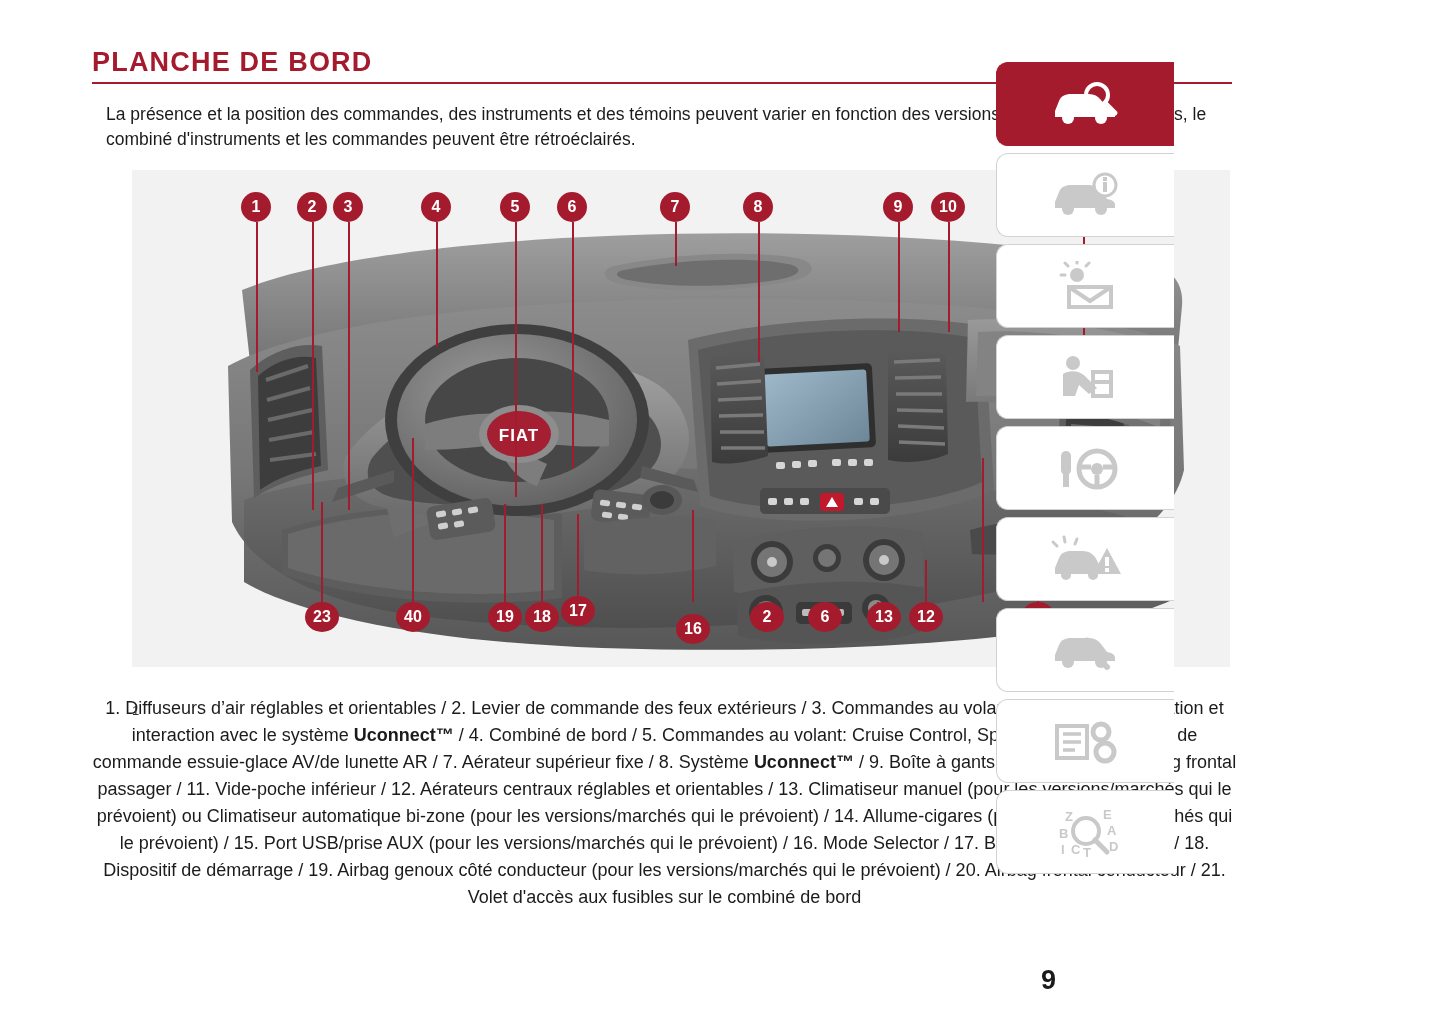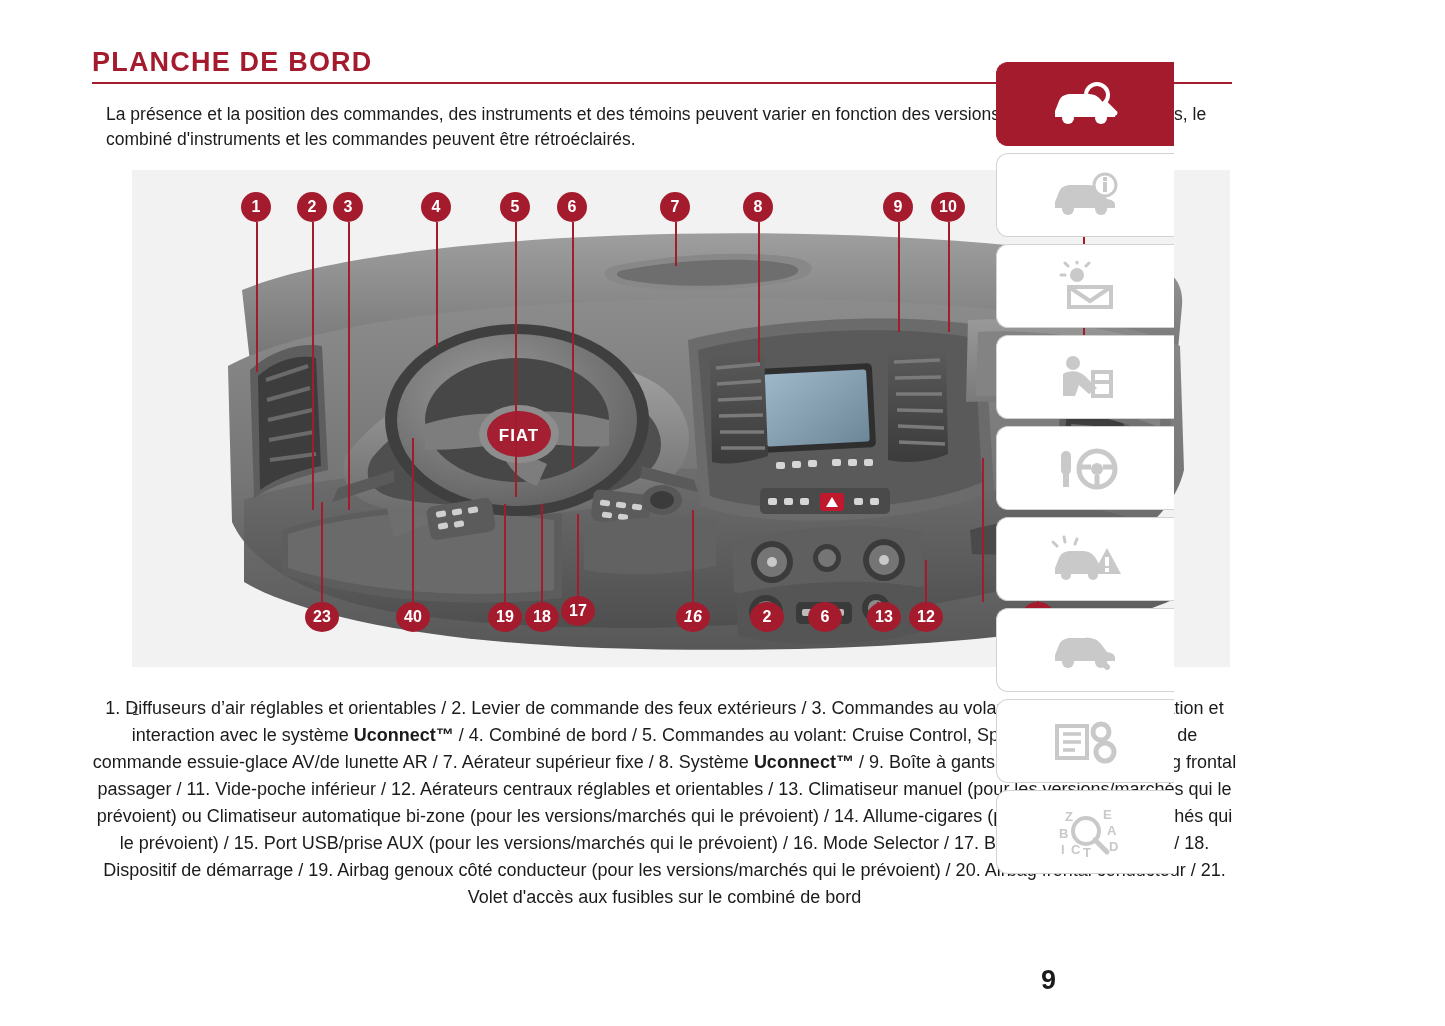--- a/index.html
+++ b/index.html
@@ -421,21 +421,21 @@
       <div class="leader" style="left:745px; top:432px; height:8px;"></div>
       <div class="leader" style="left:793px; top:390px; height:42px;"></div>
       <div class="leader" style="left:850px; top:288px; height:144px;"></div>
       <div class="leader" style="left:905px; top:376px; height:56px;"></div>
 
       <div class="callout wide" style="left:173px; top:432px;">23</div>
       <div class="callout wide" style="left:264px; top:432px;">40</div>
       <div class="callout wide" style="left:356px; top:432px;">19</div>
       <div class="callout wide" style="left:393px; top:432px;">18</div>
       <div class="callout wide" style="left:429px; top:426px;">17</div>
-      <div class="callout wide" style="left:544px; top:432px;font-style:italic;">16</div>
+      <div class="callout wide" style="left:544px; top:444px;">16</div>
       <div class="callout wide" style="left:618px; top:432px;">2</div>
       <div class="callout wide" style="left:676px; top:432px;">6</div>
       <div class="callout wide" style="left:735px; top:432px;">13</div>
       <div class="callout wide" style="left:777px; top:432px;">12</div>
       <div class="callout wide" style="left:889px; top:432px;">11</div>
     </div>
 
     <div class="fig-caption-left">1</div>
     <div class="fig-code">F0Y0604C</div>
 

